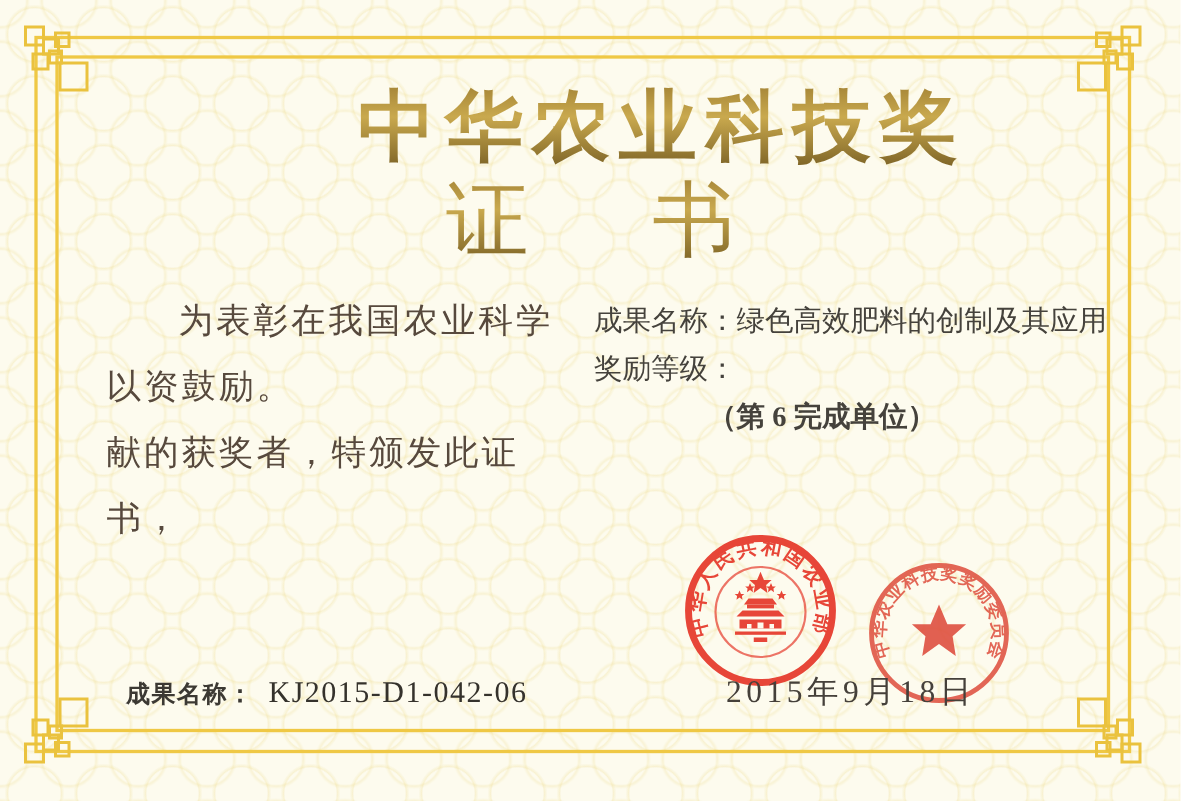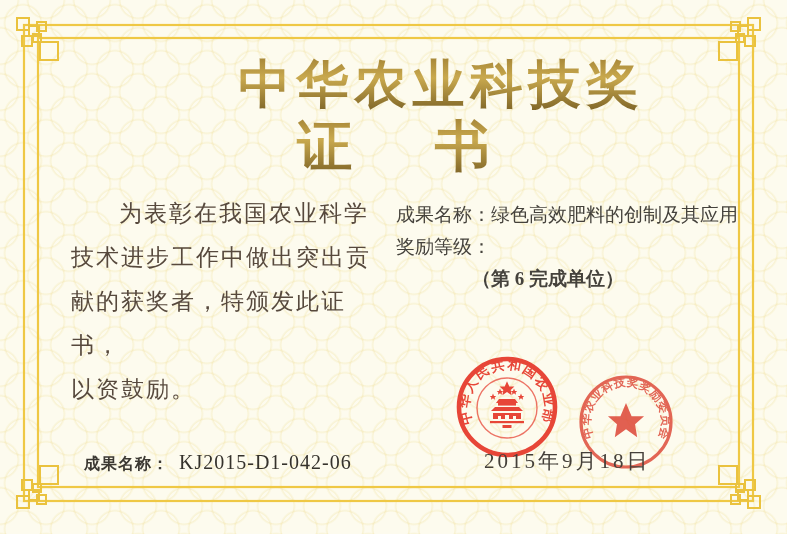--- a/index.html
+++ b/index.html
@@ -22,21 +22,21 @@
     background:linear-gradient(180deg,#9a7a30 0%,#c9a94e 40%,#6b531d 100%);
     -webkit-background-clip:text;background-clip:text;
     -webkit-text-fill-color:transparent;color:transparent;
   }
   .award-name{
     position:absolute;left:0;top:50px;width:100%;text-align:center;
     font-size:52px;font-weight:bold;letter-spacing:6px;z-index:2;padding-left:48px;
   }
   .cert-label{
     position:absolute;left:0;top:110px;width:100%;text-align:center;
-    font-size:55px;font-weight:bold;letter-spacing:0;white-space:pre;z-index:2;
+    font-size:55px;font-weight:normal;letter-spacing:0;white-space:pre;z-index:2;
   }
   .citation{
     position:absolute;left:71px;top:192px;width:312px;z-index:2;
     font-size:23px;line-height:44px;letter-spacing:2px;color:#57493d;
     font-weight:normal;
   }
   .citation .line:first-child{text-indent:48px;}
   .details{
     position:absolute;left:396px;top:199px;z-index:2;
     font-size:19px;line-height:32px;color:#45423c;
@@ -103,23 +103,22 @@
         <rect x="9" y="9" width="8" height="8"></rect>
       </g>
     </g>
   </svg>
 
   <div class="award-name gold-text">中华农业科技奖</div>
   <div class="cert-label gold-text">证      书</div>
 
   <div class="citation">
     <div class="line">为表彰在我国农业科学</div>
-    <div class="line">技术进步工作中做出突出贡</div>
+    <div class="line">以资鼓励。</div>
     <div class="line">献的获奖者，特颁发此证书，</div>
-    <div class="line">以资鼓励。</div>
   </div>
 
   <div class="details">
     <div class="row">
       <span class="label">成果名称：</span>
       <span class="value">绿色高效肥料的创制及其应用</span>
     </div>
     <div class="row">
       <span class="label">奖励等级：</span>
     </div>

